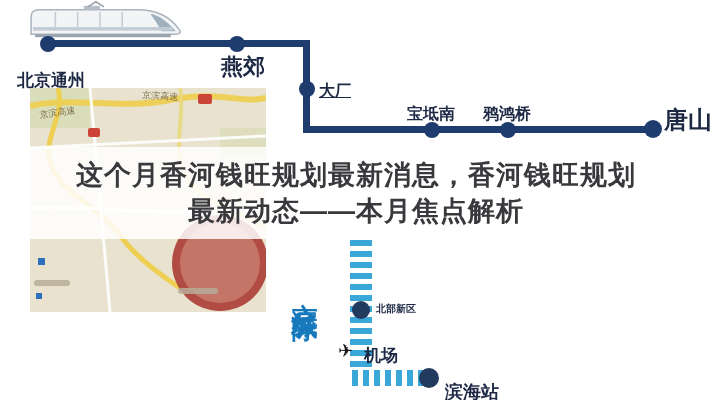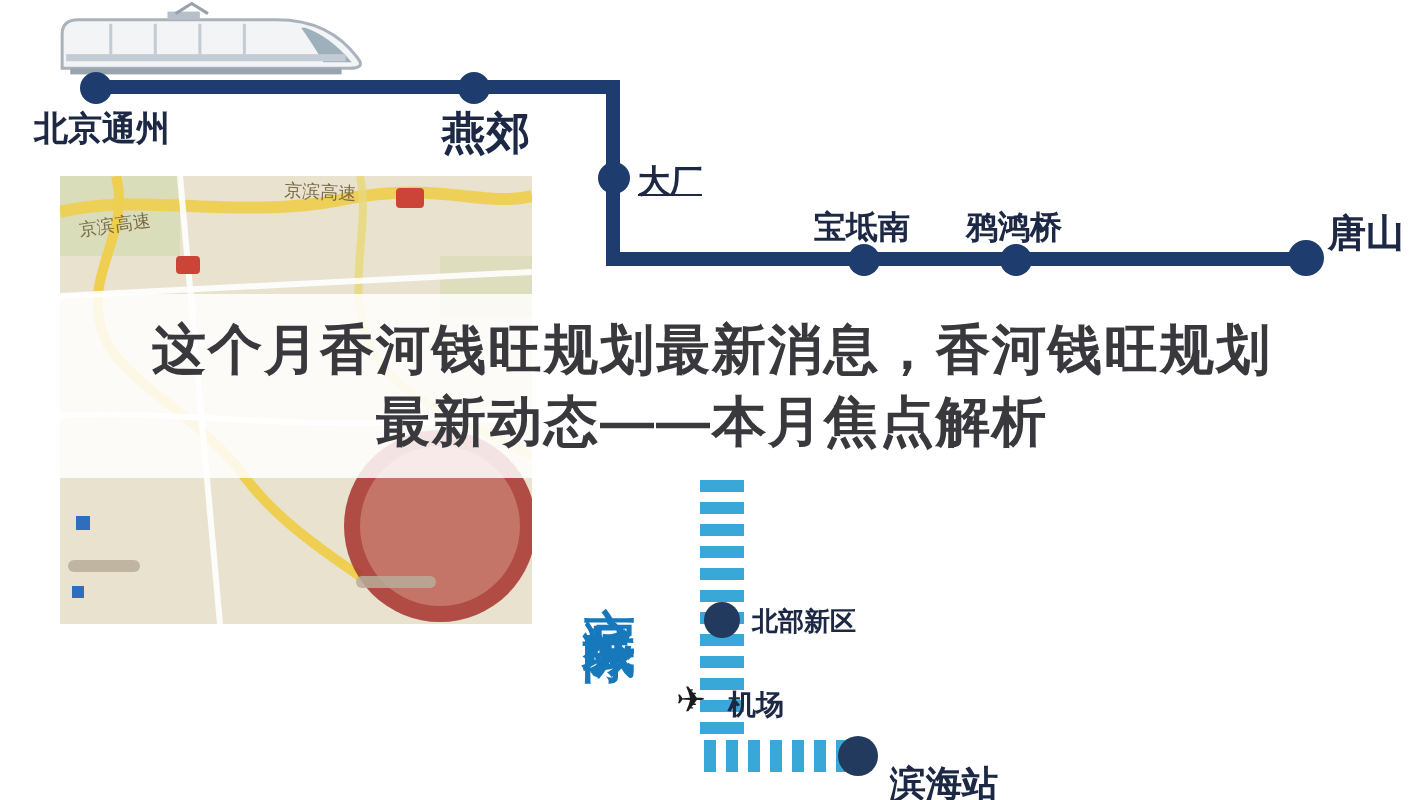--- a/index.html
+++ b/index.html
@@ -10,26 +10,26 @@
   
   .seg{position:absolute;background:var(--main-line,#1f3c6e);}
   .seg-a{left:46px;top:40px;width:264px;height:7px;}
   .seg-b{left:303px;top:40px;width:7px;height:93px;}
   .seg-c{left:303px;top:126px;width:354px;height:7px;}
   .dot{position:absolute;width:16px;height:16px;border-radius:50%;background:var(--main-line,#1f3c6e);}
   .d1{left:40px;top:36px;} .d2{left:229px;top:36px;} .d3{left:299px;top:81px;}
   .d4{left:424px;top:122px;} .d5{left:500px;top:122px;}
   .d6{left:644px;top:120px;width:18px;height:18px;}
   .lbl{position:absolute;font-weight:bold;color:var(--station-text,#1c2844);white-space:nowrap;}
-  .l1{left:17px;top:53px;font-size:17px;}
+  .l1{left:17px;top:69px;font-size:17px;}
   .l2{left:221px;top:52px;font-size:22px;}
   .l3{left:319px;top:81px;font-size:16px;text-decoration:underline;}
   .l4{left:407px;top:104px;font-size:16px;}
   .l5{left:483px;top:104px;font-size:16px;text-align:right;}
-  .l6{left:664px;top:104px;font-size:19px;}
+  .l6{left:664px;top:104px;font-size:24px;}
   
   .train{position:absolute;left:25px;top:0;width:162px;height:42px;}
   
   .map{position:absolute;left:30px;top:88px;width:236px;height:224px;background:#e9e2cf;overflow:hidden;z-index:1;}
   .marker{position:absolute;left:142px;top:127px;width:96px;height:96px;border-radius:50%;
     background:rgba(180,64,55,.68);border:8px solid rgba(158,44,38,.55);box-sizing:border-box;}
   .bluesq{position:absolute;background:#2d6fbd;}
   .bs1{left:8px;top:170px;width:7px;height:7px;}
   .bs2{left:6px;top:205px;width:6px;height:6px;}
   .graybar{position:absolute;height:6px;border-radius:3px;background:#b7ad99;opacity:.85;}
@@ -42,22 +42,22 @@
   
   .ic-name{position:absolute;left:288px;top:282px;height:120px;writing-mode:vertical-rl;text-orientation:upright;
     font-size:26px;font-weight:700;letter-spacing:5px;color:var(--intercity-label,#1779bc);z-index:2;}
   .ic-v{position:absolute;left:350px;top:240px;width:22px;height:132px;z-index:2;
     background:repeating-linear-gradient(180deg,var(--intercity-line,#3aa7d9) 0 6px,transparent 6px 11px);}
   .ic-h{position:absolute;left:352px;top:370px;width:74px;height:16px;z-index:2;
     background:repeating-linear-gradient(90deg,var(--intercity-line,#3aa7d9) 0 6px,transparent 6px 11px);}
   .idot{position:absolute;border-radius:50%;background:#223a5e;z-index:3;}
   .id1{left:352px;top:301px;width:18px;height:18px;}
   .id2{left:419px;top:368px;width:20px;height:20px;}
-  .il1{left:376px;top:302px;font-size:13px;z-index:3;}
-  .il2{left:364px;top:344px;font-size:14px;z-index:3;}
+  .il1{left:376px;top:302px;font-size:10px;z-index:3;}
+  .il2{left:364px;top:344px;font-size:17px;z-index:3;}
   .il3{left:445px;top:380px;font-size:18px;z-index:3;}
   .plane{position:absolute;left:338px;top:340px;font-size:18px;color:#1b1b1b;z-index:3;}
 </style>
 </head>
 <body>
 
 <div id="stage">
 
   <div class="map">
     <svg width="236" height="224" viewBox="0 0 236 224">

